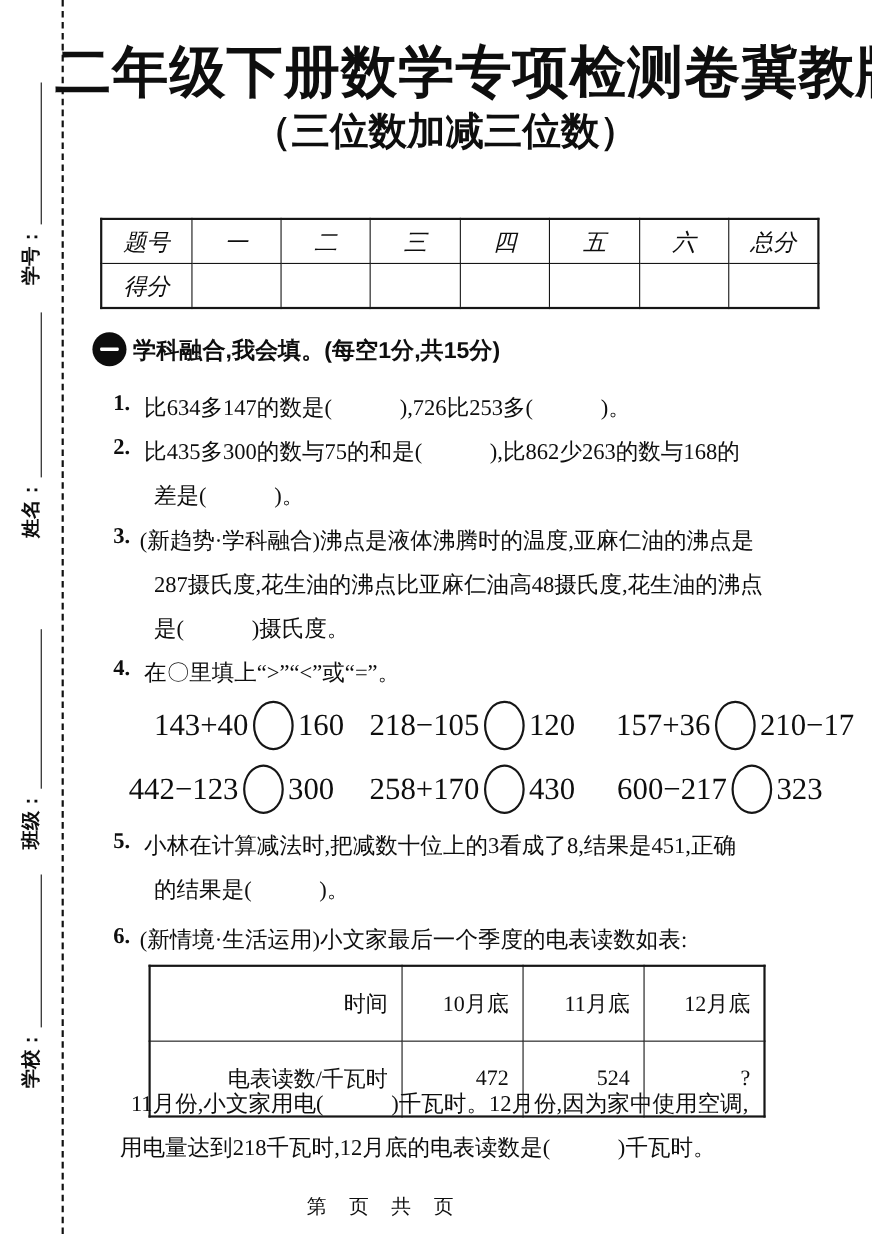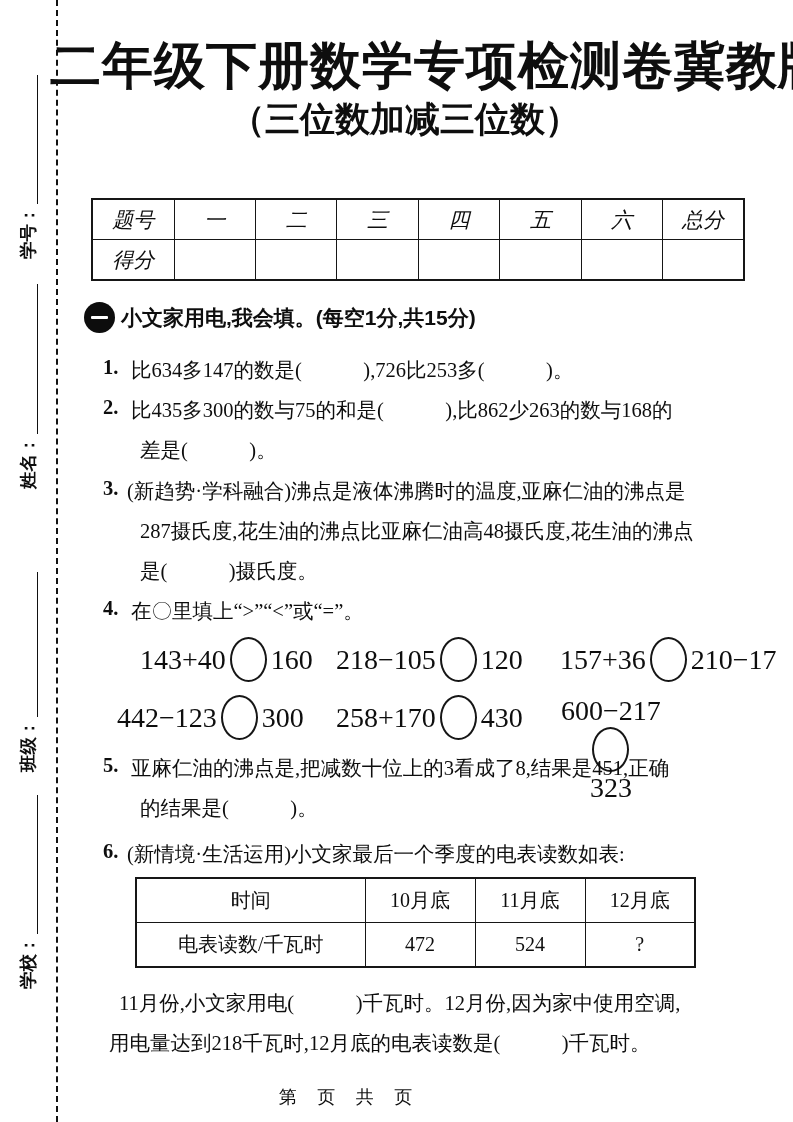--- a/index.html
+++ b/index.html
@@ -25,22 +25,22 @@
   .meta{left:58px;top:166px;width:679px;text-align:right;
         font-family:"Liberation Sans",sans-serif;font-weight:600;font-size:19px;}
 
   
   table{border-collapse:collapse;table-layout:fixed;}
   .score-table{left:91px;top:198px;width:654px;font-style:italic;}
   .score-table td{border:1.5px solid #161616;text-align:center;vertical-align:middle;
                   font-size:21px;height:39px;padding:0;}
   .score-table{border:2.5px solid #161616;}
   .meter-table{left:135px;top:877px;width:561px;border:2.5px solid #161616;}
-  .meter-table td{border:1.5px solid #161616;text-align:center;vertical-align:middle;
-                  font-size:20px;height:43px;padding:0;}
+  .meter-table td{border:1.5px solid #161616;text-align:right;vertical-align:middle;
+                  font-size:20px;height:43px;padding:12px;}
 
   
   .sec-badge{left:84px;top:302px;width:31px;height:31px;border-radius:50%;
              background:#0d0d0d;display:flex;align-items:center;justify-content:center;}
   .sec-badge .bar{width:17px;height:3.5px;background:#fff;border-radius:1px;}
   .sec-title{left:121px;top:304px;font-family:"Liberation Sans",sans-serif;
              font-weight:700;font-size:21px;white-space:pre;}
 
   
   .qno{font-weight:700;font-size:20.5px;white-space:pre;}
@@ -112,21 +112,21 @@
       <td></td>
       <td></td>
       <td></td>
     </tr>
   </tbody>
     </table>
 
   <div class="abs sec-badge">
     <span class="bar"></span>
   </div>
-  <div class="abs sec-title">小文家用电,我会填。(每空1分,共15分)</div>
+  <div class="abs sec-title">学科融合,我会填。(每空1分,共15分)</div>
 
   <span class="abs qno" style="left:103px;top:356px;">1.</span>
   <span class="abs qtext" style="left:131px;top:356px;">比634多147的数是(            ),726比253多(            )。</span>
 
   <span class="abs qno" style="left:103px;top:396px;">2.</span>
   <span class="abs qtext" style="left:131px;top:396px;">比435多300的数与75的和是(            ),比862少263的数与168的</span>
   <span class="abs qtext" style="left:140px;top:436px;">差是(            )。</span>
 
   <span class="abs qno" style="left:103px;top:477px;">3.</span>
   <span class="abs qtext" style="left:127px;top:477px;">(新趋势·学科融合)沸点是液体沸腾时的温度,亚麻仁油的沸点是</span>
@@ -155,28 +155,28 @@
   <span class="abs cmp" style="left:117px;top:695px;">
     <span>442−123</span>
     <span class="oval"></span>
     <span>300</span>
   </span>
   <span class="abs cmp" style="left:336px;top:695px;">
     <span>258+170</span>
     <span class="oval"></span>
     <span>430</span>
   </span>
-  <span class="abs cmp" style="left:561px;top:695px;flex-direction:column;">
+  <span class="abs cmp" style="left:561px;top:695px;">
     <span>600−217</span>
     <span class="oval"></span>
     <span>323</span>
   </span>
 
   <span class="abs qno" style="left:103px;top:754px;">5.</span>
-  <span class="abs qtext" style="left:131px;top:754px;">亚麻仁油的沸点是,把减数十位上的3看成了8,结果是451,正确</span>
+  <span class="abs qtext" style="left:131px;top:754px;">小林在计算减法时,把减数十位上的3看成了8,结果是451,正确</span>
   <span class="abs qtext" style="left:140px;top:794px;">的结果是(            )。</span>
 
   <span class="abs qno" style="left:103px;top:840px;">6.</span>
   <span class="abs qtext" style="left:127px;top:840px;">(新情境·生活运用)小文家最后一个季度的电表读数如表:</span>
 
   <table class="abs meter-table">
     <colgroup>
         <col style="width:229px">
         <col style="width:110px">
         <col style="width:110px">

